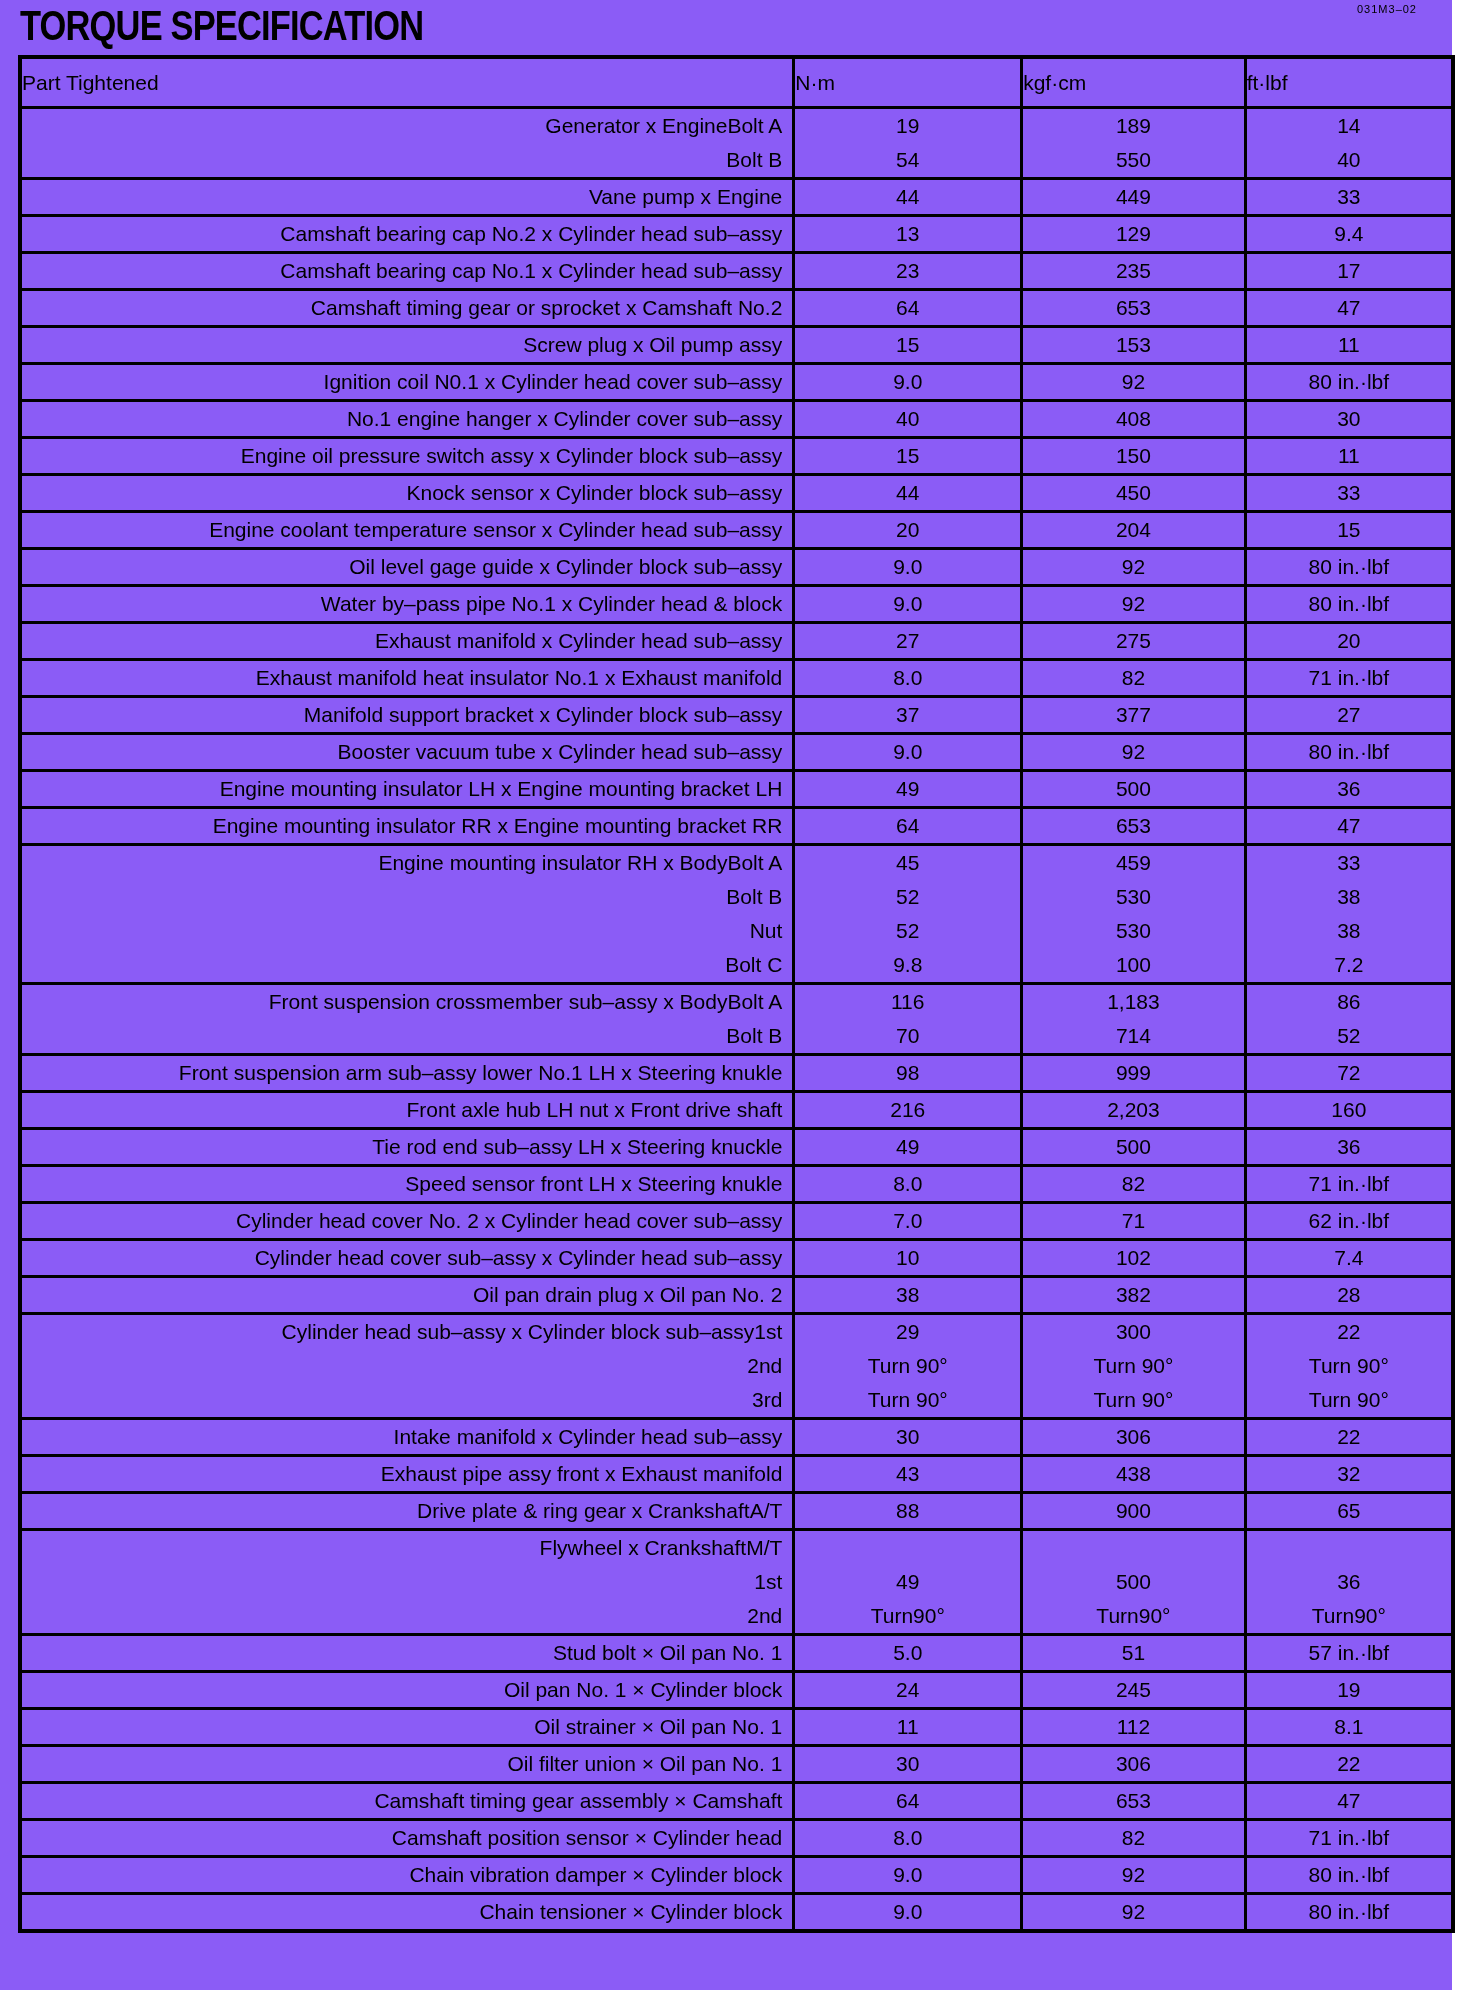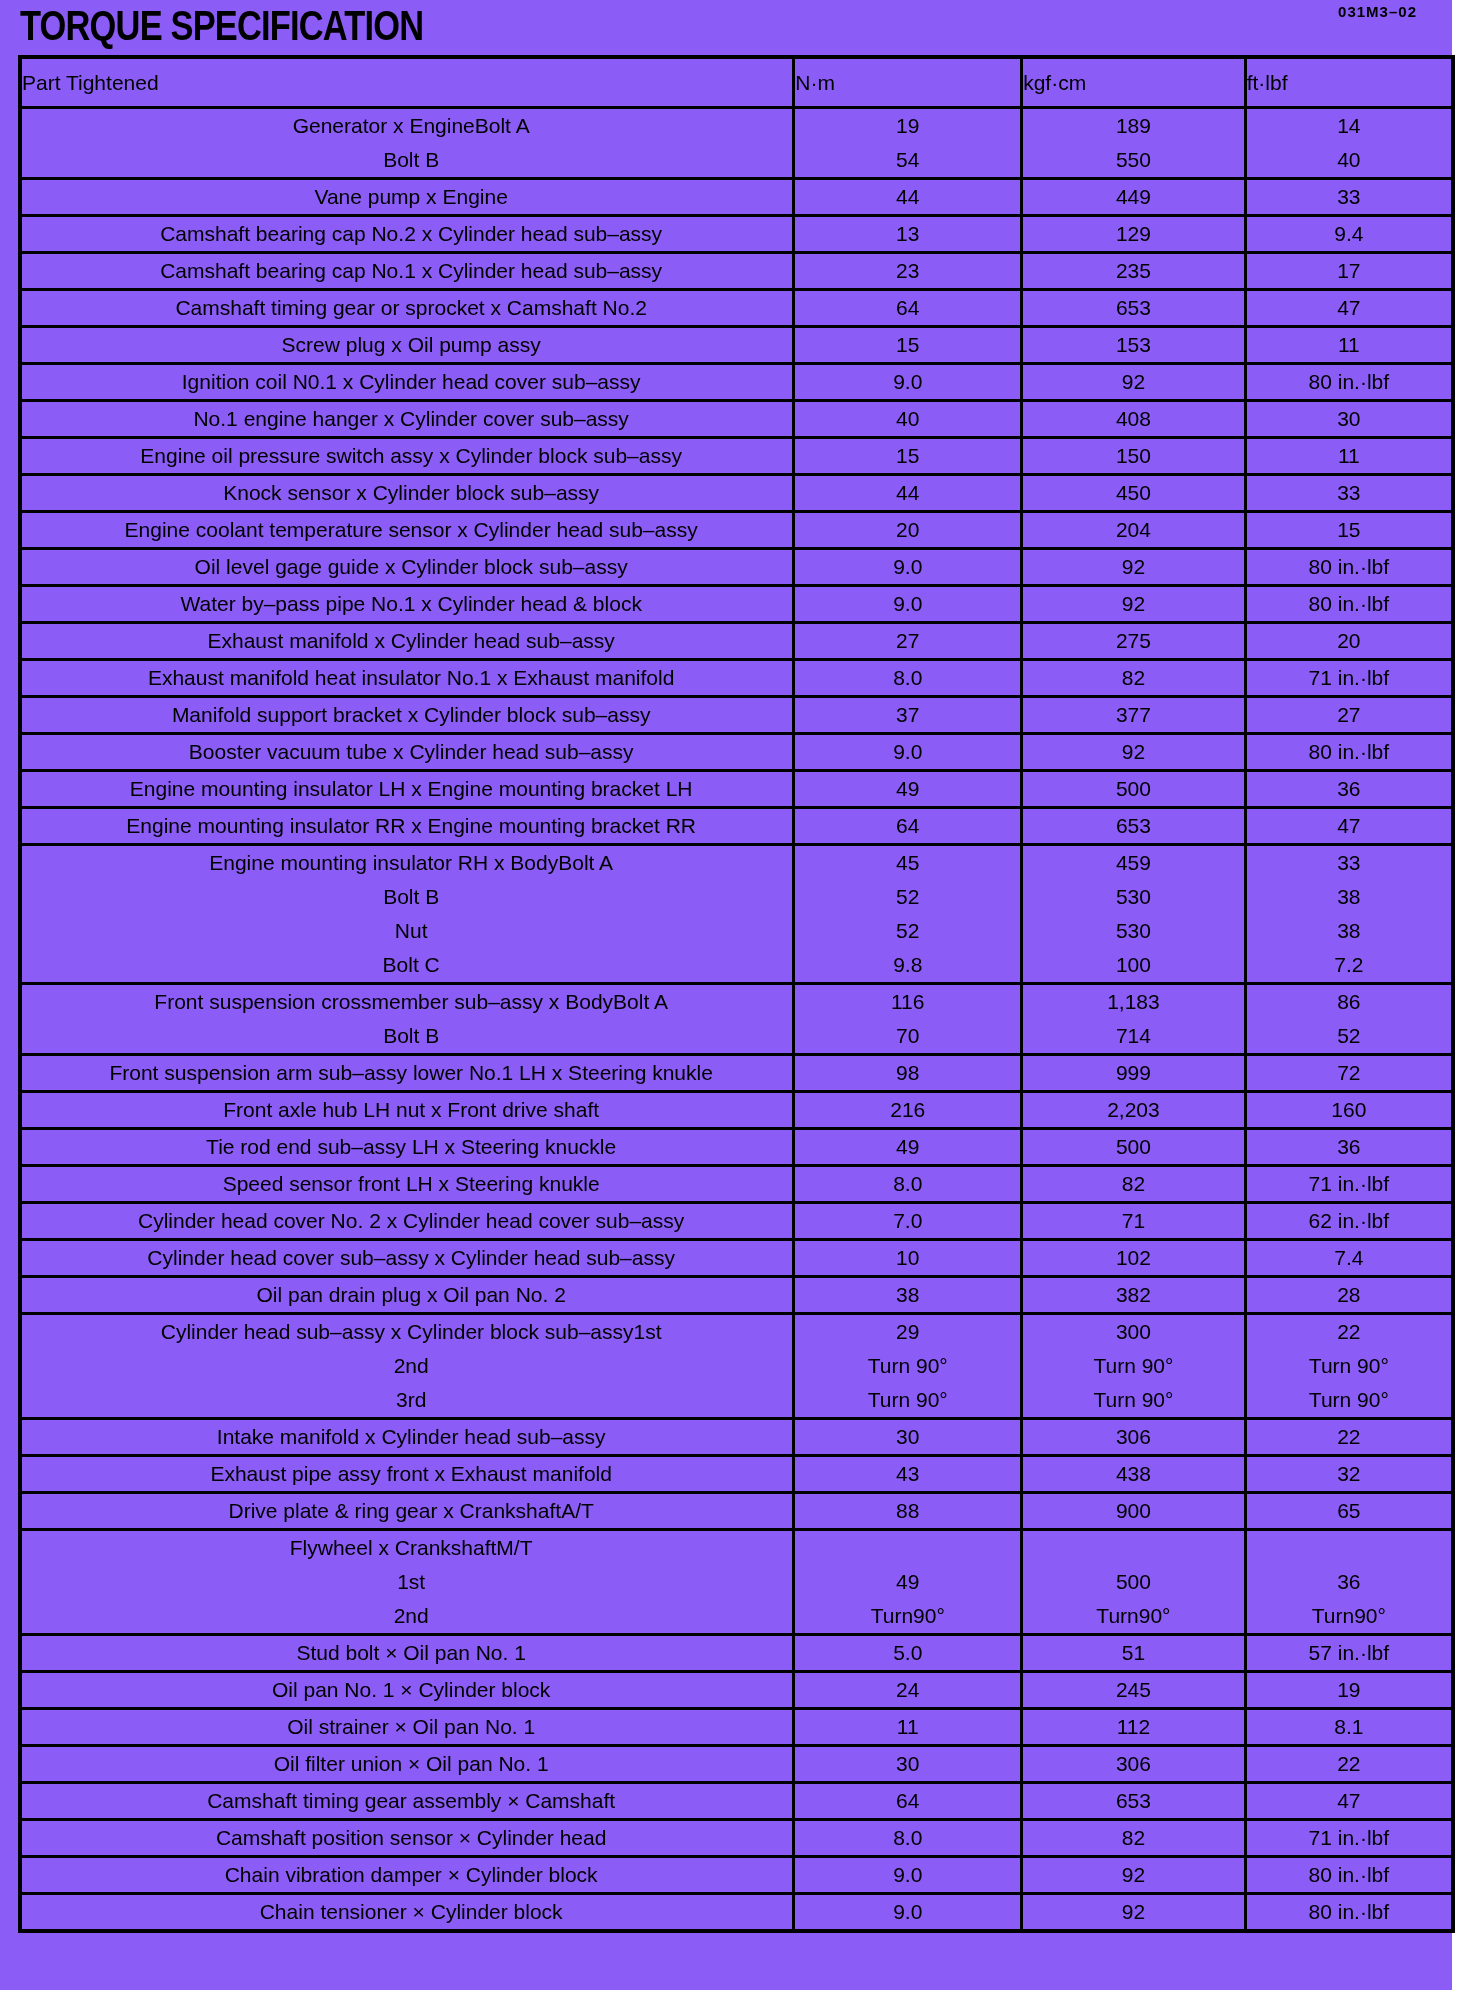--- a/index.html
+++ b/index.html
@@ -7,39 +7,39 @@
     position:relative; width:1452px; height:1990px; background:#8b5cf6;
     font-family:"Liberation Sans", sans-serif; color:#000;
   }
   .page-title {
     position:absolute; left:20px; top:2px; margin:0;
     font-size:42px; font-weight:bold; letter-spacing:-1px;
     transform:scaleX(0.82); transform-origin:0 0; white-space:nowrap;
   }
   .doc-code {
     position:absolute; right:35px; top:3px;
-    font-size:15px; letter-spacing:1px;font-weight:bold;
+    font-size:11px; letter-spacing:1px;
   }
   table.torque {
     position:absolute; left:18px; top:55px; width:1437px;
     border-collapse:collapse; table-layout:fixed;
     border:4px solid #000;
   }
   table.torque th, table.torque td {
     border:3px solid #000; padding:0; vertical-align:middle;
   }
   col.c-part  { width:54.0%; }
   col.c-nm    { width:15.9%; }
   col.c-kgfcm { width:15.6%; }
   col.c-ftlbf { width:14.5%; }
   th {
     height:47px; font-weight:normal; font-size:21px; text-align:left;
   }
   .line { height:34px; line-height:34px; font-size:21px; white-space:nowrap; overflow:hidden; }
-  .part-cell .line { display:flex; justify-content:center; padding:0 10px 0 18px; }
+  .part-cell .line { display:flex; justify-content:flex-end; padding:0 10px 0 18px; }
   .part-cell .pname { text-align:left; }
   .part-cell .plabel { text-align:right; }
   .val-cell .line { text-align:center; }
 </style>
 </head>
 <body>
 
 <div class="page">
   <h1 class="page-title">TORQUE SPECIFICATION</h1>
   <span class="doc-code">031M3–02</span>

